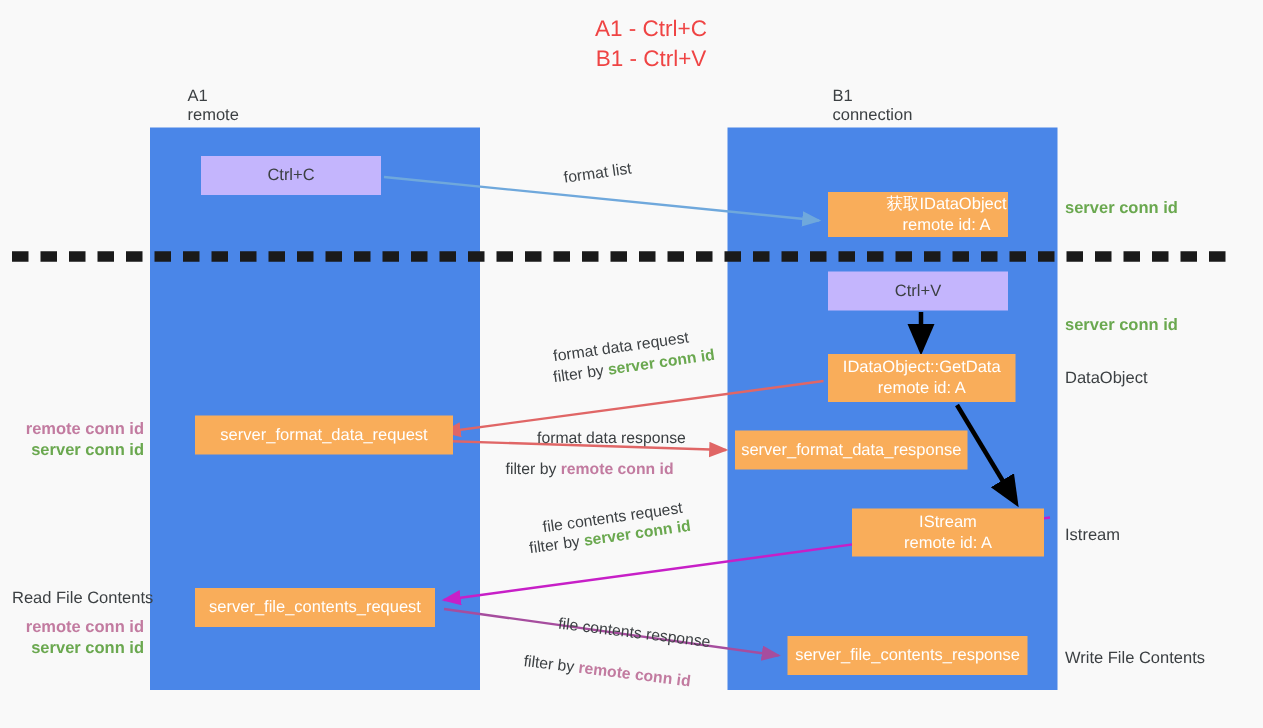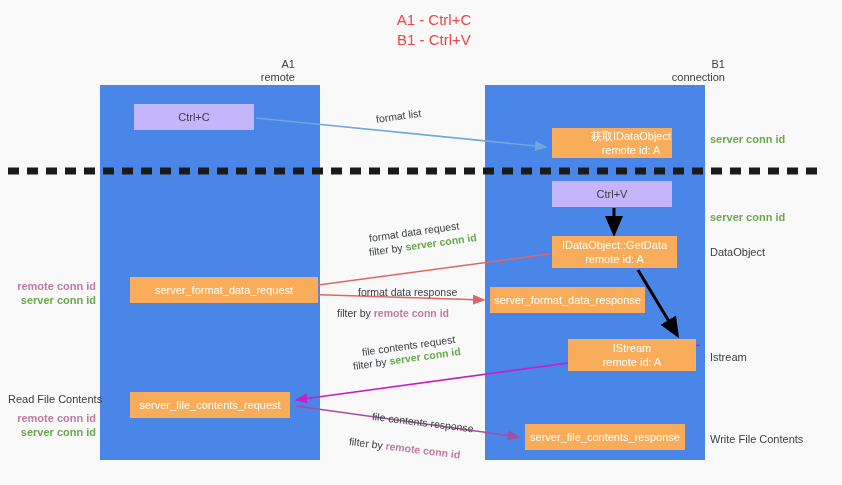--- a/index.html
+++ b/index.html
@@ -16,21 +16,21 @@
   
   #diagram-title{
     left:0;top:10px;width:842px;text-align:center;
     font-size:15px;line-height:20px;color:#ef4444;
     white-space:pre-line;
     padding-left:13px;
   }
 
   
   .lane-header{
-    text-align:right;font-size:11px;line-height:13px;color:#3c4043;
+    text-align:left;font-size:11px;line-height:13px;color:#3c4043;
     white-space:pre-line;
   }
   #lane-header-a1{left:125px;top:58px;width:170px;}
   #lane-header-b1{left:555px;top:58px;width:170px;}
 
   
   .lane{background:#4a86e8;}
   #lane-a1{left:100px;top:85px;width:220px;height:375px;}
   #lane-b1{left:485px;top:85px;width:220px;height:375px;}
 
@@ -41,21 +41,21 @@
     text-align:center;color:#ffffff;font-size:11px;line-height:14px;
     white-space:pre-line;
   }
   .node.green{background:#c4b5fd;color:#3c4043;}
   .node.orange{background:#f9ad5a;}
 
   #node-ctrl-c{left:134px;top:104px;width:120px;height:26px;}
   #node-get-idataobject{left:552px;top:128px;width:120px;height:30px;padding-left:38px;}
   #node-ctrl-v{left:552px;top:181px;width:120px;height:26px;}
   #node-idataobject-getdata{left:552px;top:236px;width:125px;height:32px;}
-  #node-server-format-data-request{left:130px;top:277px;width:188px;height:26px;}
+  #node-server-format-data-request{left:130px;top:277px;width:172px;height:26px;}
   #node-server-format-data-response{left:490px;top:287px;width:155px;height:26px;text-align:right;}
   #node-istream{left:568px;top:339px;width:128px;height:32px;}
   #node-server-file-contents-request{left:130px;top:392px;width:160px;height:26px;}
   #node-server-file-contents-response{left:525px;top:424px;width:160px;height:26px;}
 
   
   .annot{font-size:11px;line-height:14px;color:#3c4043;white-space:pre-line;}
   .green-txt{color:#6aa84f;font-weight:bold;}
   .purple-txt{color:#c27ba0;font-weight:bold;}
 

